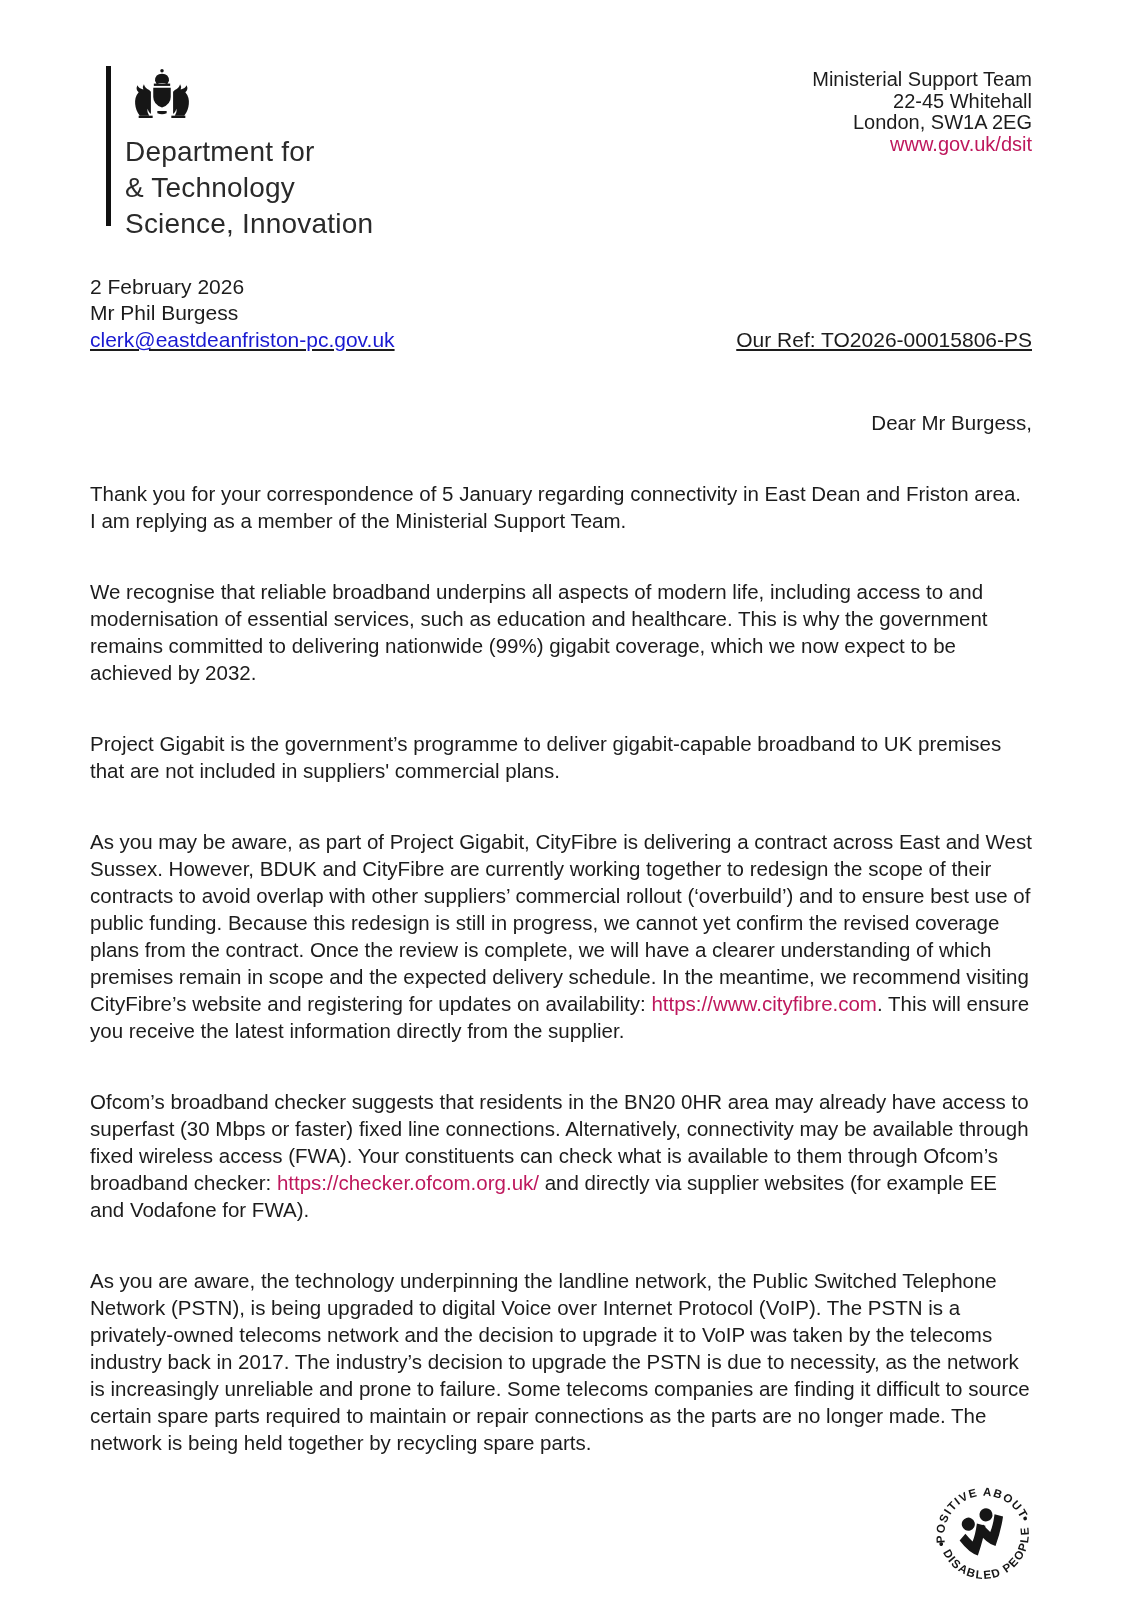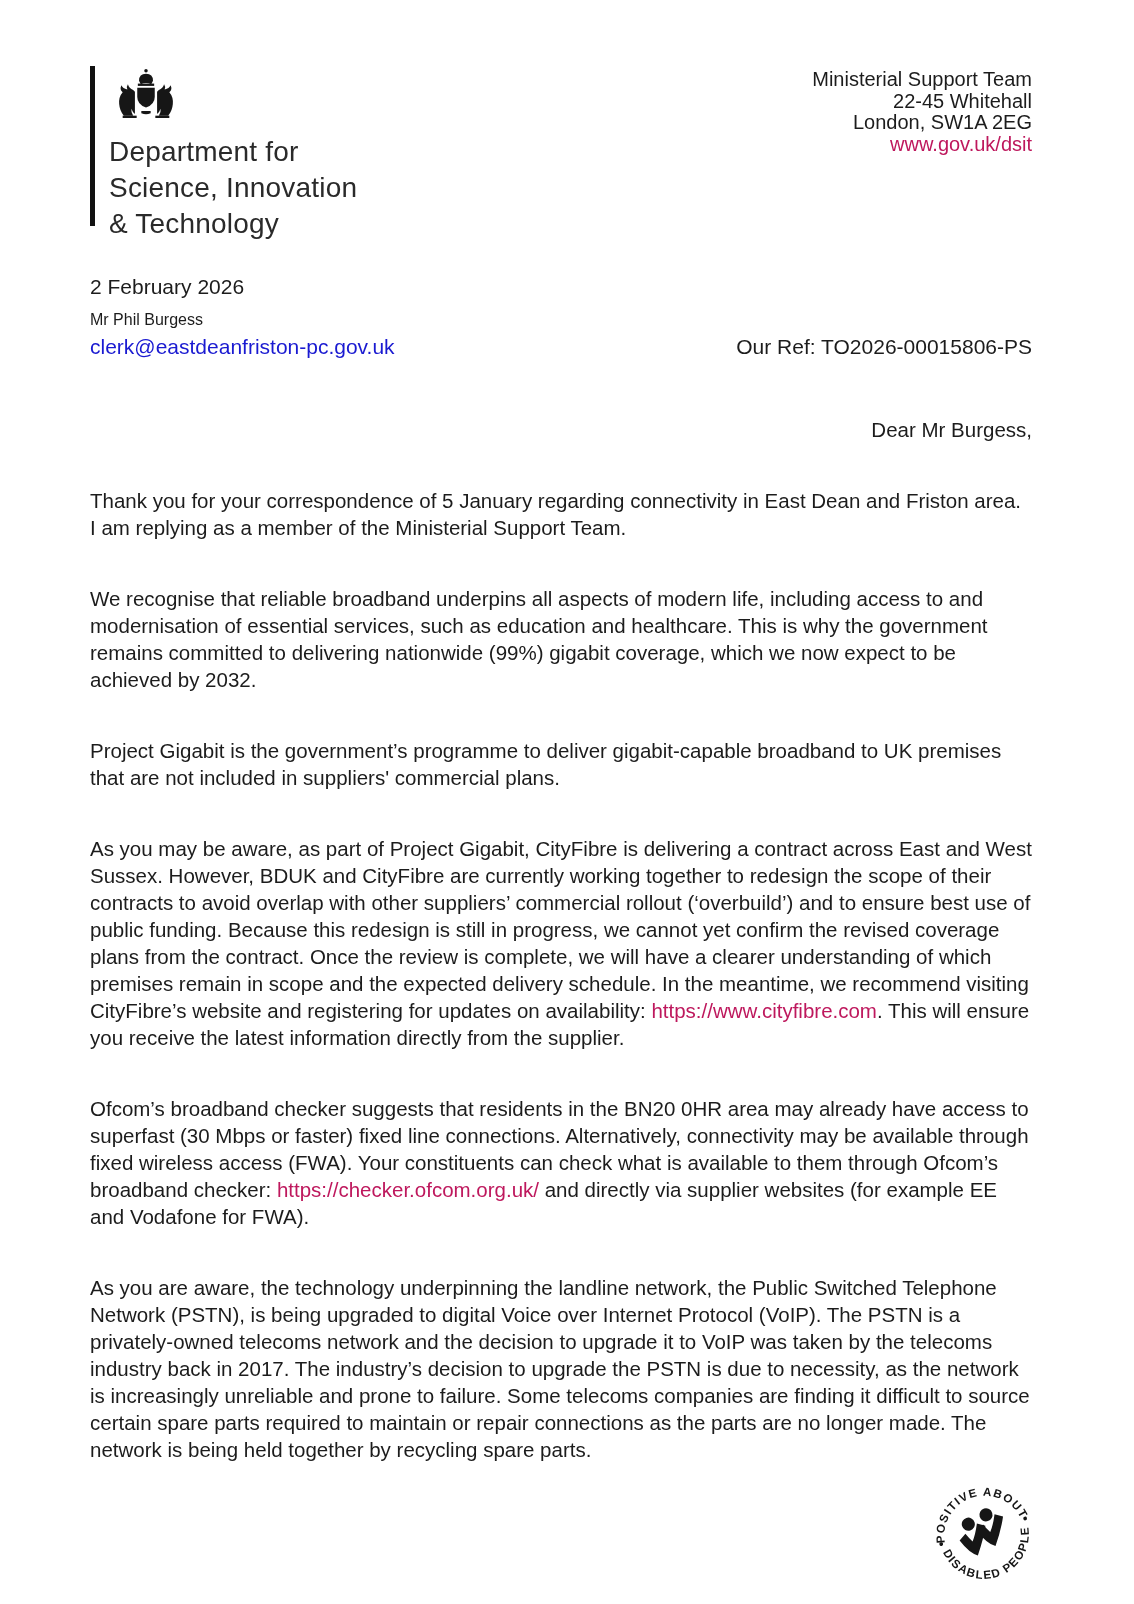--- a/index.html
+++ b/index.html
@@ -17,21 +17,21 @@
     width: 1134px;
     height: 1604px;
     padding: 66px 102px 0 90px;
   }
   
   .header {
     display: flex;
     justify-content: space-between;
     align-items: flex-start;
   }
-  .dsit-logo { display: flex; }
+  .dsit-logo { display: flex; margin-left: 16px; }
   .logo-bar {
     width: 5px;
     background: #111;
     height: 160px;
     margin-right: 14px;
     flex: none;
   }
   .crest { margin-bottom: 2px; margin-left: 2px; }
   .logo-text {
     font-size: 28px;
@@ -54,30 +54,30 @@
     color: #1a1ad1;
     text-decoration: none;
     cursor: pointer;
   }
   
   .date {
     font-size: 21px;
     margin-top: 33px;
   }
   .recipient-name {
-    font-size: 16px;
-    margin-top: 7px;
+    font-size: 21px;
     line-height: 27px;
   }
   .ref-row {
     display: flex;
     justify-content: space-between;
     align-items: flex-start;
     font-size: 21px;
     line-height: 27px;
+    text-decoration: underline;
   }
   
   .body-text { font-size: 20.5px; line-height: 27px; }
   .salutation { margin-top: 56px; text-align: right; }
   p.para { margin-top: 44px; }
   
   .badge {
     position: absolute;
     left: 928px;
     top: 1478px;
@@ -110,22 +110,22 @@
               <path d="M82 40 q7 -3 9 -10 q3 4 1 9 q8 -1 10 -7 q4 7 -2 12 q7 8 6 20 q-1 12 -8 20 h-16 q4 -6 3 -12 q-2 6 -6 9 l0 -38 z"></path>
 
               <path d="M20 84 h24 v4 h-24 z"></path>
               <path d="M76 84 h24 v4 h-24 z"></path>
               <path d="M52 76 h16 v4 q-8 3 -16 0 z"></path>
             </g>
           </svg>
         </div>
         <div class="logo-text">
           <div>Department for</div>
+          <div>&amp; Technology</div>
           <div>Science, Innovation</div>
-          <div>&amp; Technology</div>
         </div>
       </div>
     </div>
 
     <div class="address">
       <div>Ministerial Support Team</div>
       <div>22-45 Whitehall</div>
       <div>London, SW1A 2EG</div>
       <div><a class="link">www.gov.uk/dsit</a></div>
     </div>

